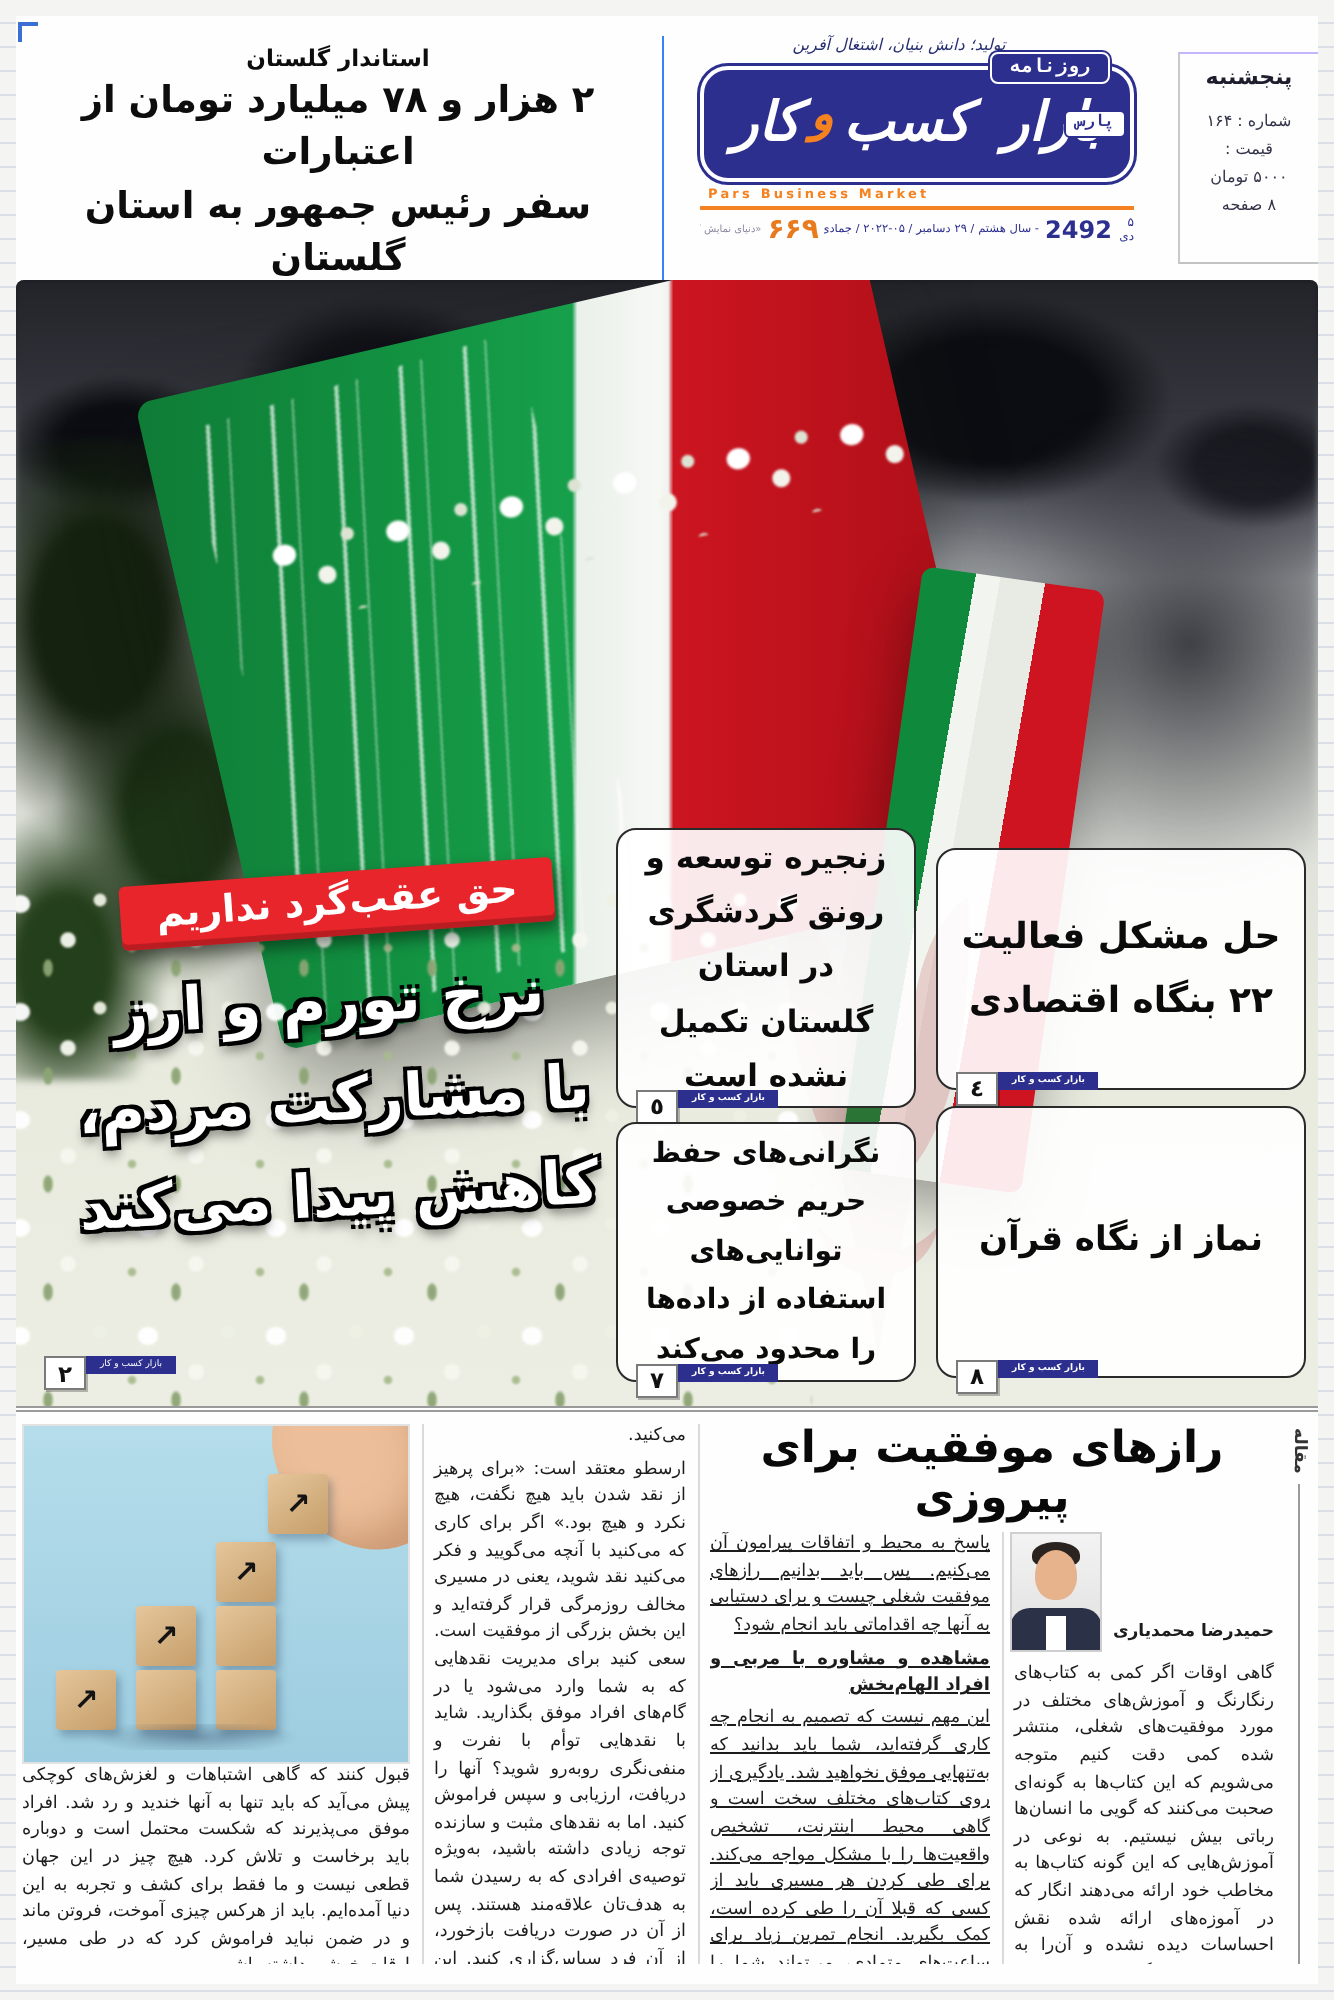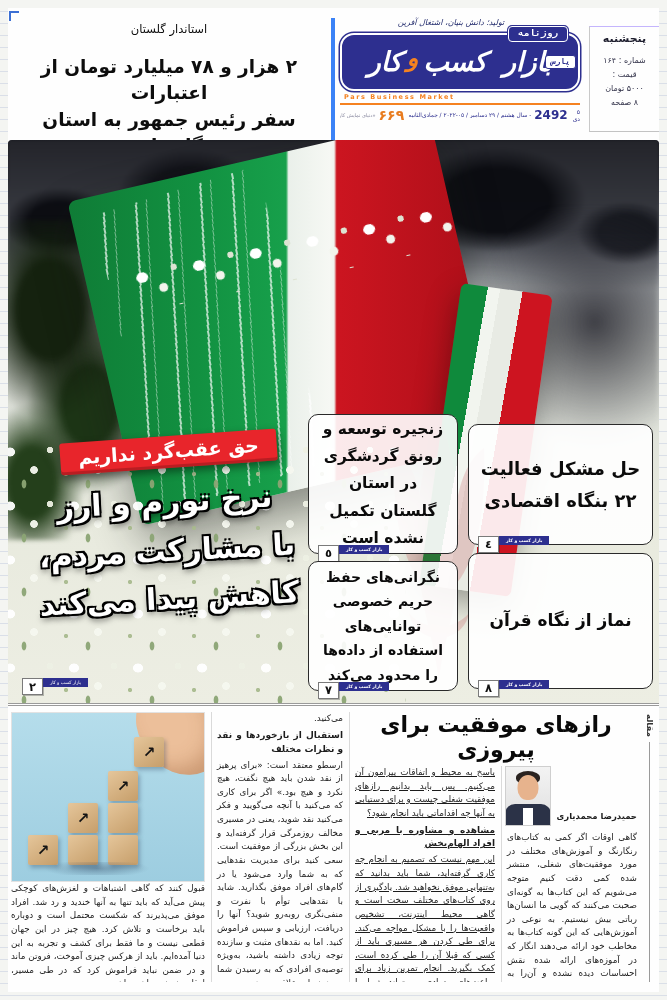--- a/index.html
+++ b/index.html
@@ -20,21 +20,21 @@
   header { position:absolute; left:0; top:4px; width:651px; height:128px; }
   .info-panel {
     position:absolute; right:0; top:14px; width:70px; height:106px;
     border-left:1px solid #c9c9c9; border-top:1px solid #c4b5fd; border-bottom:1px solid #c3c3c3;
     direction:rtl; text-align:center; color:#1e1e2e; padding-top:5px;
   }
   .weekday { font-size:11px; font-weight:bold; margin-bottom:9px; }
   .info-panel .small { font-size:8px; line-height:1.75; color:#33334a; }
   .masthead {
     position:absolute; right:74px; top:6px; width:254px; height:122px;
-    border-left:4px solid #3b82f6; padding:0 5px; direction:rtl;
+    border-left:1px solid #3b82f6; padding:0 18px; direction:rtl;
   }
   .slogan { font-size:8px; font-style:italic; color:#273070; text-align:center; padding-right:18px; height:13px; }
   .logo-wrap { position:relative; margin-top:2px;font-family:Liberation Mono, monospace; }
   .type-badge {
     position:absolute; top:-7px; right:12px; z-index:3;
     background:#2d2f8f; color:#fff; border:1.5px solid #fff; box-shadow:0 0 0 1px #2d2f8f;
     border-radius:4px; padding:0 9px; font-size:9.5px; font-weight:bold; line-height:14px;
   }
   .pars-badge {
     position:absolute; top:22px; right:4px; z-index:3;
@@ -52,21 +52,21 @@
     border-top:2px solid #f58220; margin-top:2px; padding-top:2px;
     display:flex; direction:rtl; align-items:center; gap:3px; color:#2d2f8f;
   }
   .dateline .dday { font-size:6px; }
   .dateline .dyear { font-size:12px; font-weight:bold; }
   .dateline .dmid { font-size:5.8px; white-space:nowrap; overflow:hidden; }
   .dateline .dissue { font-size:14px; font-weight:bold; color:#e87b1e; }
   .dateline .dnote { font-size:5px; color:#8a8aa0; white-space:nowrap; overflow:hidden; }
 
   .lead-story { position:absolute; left:2px; top:10px; width:318px; direction:rtl; text-align:center; color:#0d0d0d; }
-  .lead-kicker { font-size:11.5px; font-weight:normal; margin-bottom:18px; }
+  .lead-kicker { font-size:11.5px; font-weight:bold; margin-bottom:2px; }
   .lead-headline { font-size:18.5px; font-weight:bold; line-height:1.42; letter-spacing:-.3px;text-align:center; }
   .tagrow { display:flex; direction:ltr; align-items:center; margin:9px 0 0 46px; }
   .tagnum {
     width:21px; height:17px; background:#fff; border:1px solid #7a7a7a; box-shadow:1px 1px 0 rgba(0,0,0,.25);
     font-size:11.5px; font-weight:bold; color:#111; display:flex; align-items:center; justify-content:center;
   }
   .tagstrip {
     height:9px; background:#2d2f8f; color:#fff; font-size:4.5px; letter-spacing:.4px;
     display:flex; align-items:center; padding:0 7px; white-space:nowrap; overflow:hidden;
   }
@@ -325,21 +325,20 @@
           <div class="para">پاسخ به محیط و اتفاقات پیرامون آن می‌کنیم. پس باید بدانیم رازهای موفقیت شغلی چیست و برای دستیابی به آنها چه اقداماتی باید انجام شود؟</div>
           <div class="subhead">مشاهده و مشاوره با مربی و افراد الهام‌بخش</div>
           <div class="para">این مهم نیست که تصمیم به انجام چه کاری گرفته‌اید، شما باید بدانید که به‌تنهایی موفق نخواهید شد. یادگیری از روی کتاب‌های مختلف سخت است و گاهی محیط اینترنت، تشخیص واقعیت‌ها را با مشکل مواجه می‌کند. برای طی کردن هر مسیری باید از کسی که قبلا آن را طی کرده است، کمک بگیرید. انجام تمرین زیاد برای ساعت‌های متمادی، می‌تواند شما را خبره کند اما وجود مربی و الگویی مناسب، میل به این حجم از تلاش را بیدار خواهد کرد. اگر زندگی افراد موفق و خبره را بررسی کنید، همه‌ی آنها از حضور مربی یا الگویی عالی برای موفقیت بهره برده‌اند.</div>
 
         </div>
       </div>
     </div>
 
     <div class="acol col3">
       <div class="para">می‌کنید.</div>
-      <div class="subhead">استقبال از بازخوردها و نقد و نظرات مختلف</div>
       <div class="para">ارسطو معتقد است: «برای پرهیز از نقد شدن باید هیچ نگفت، هیچ نکرد و هیچ بود.» اگر برای کاری که می‌کنید با آنچه می‌گویید و فکر می‌کنید نقد شوید، یعنی در مسیری مخالف روزمرگی قرار گرفته‌اید و این بخش بزرگی از موفقیت است. سعی کنید برای مدیریت نقدهایی که به شما وارد می‌شود یا در گام‌های افراد موفق بگذارید. شاید با نقدهایی توأم با نفرت و منفی‌نگری روبه‌رو شوید؟ آنها را دریافت، ارزیابی و سپس فراموش کنید. اما به نقدهای مثبت و سازنده توجه زیادی داشته باشید، به‌ویژه توصیه‌ی افرادی که به رسیدن شما به هدف‌تان علاقه‌مند هستند. پس از آن در صورت دریافت بازخورد، از آن فرد سپاس‌گزاری کنید. این سپاس‌گزاری باعث می‌شود که تمام افرادی که مورد قدردانی واقع شده‌اند حمایت و انرژی مثبت‌شان را در آینده با شما همراه کنند.</div>
 
     </div>
 
     <div class="acol col4">
       <div class="blocks">
         <div class="hand"></div>
         <div class="stack s1">
           <div class="block">
               <span class="arrow">↗</span>

